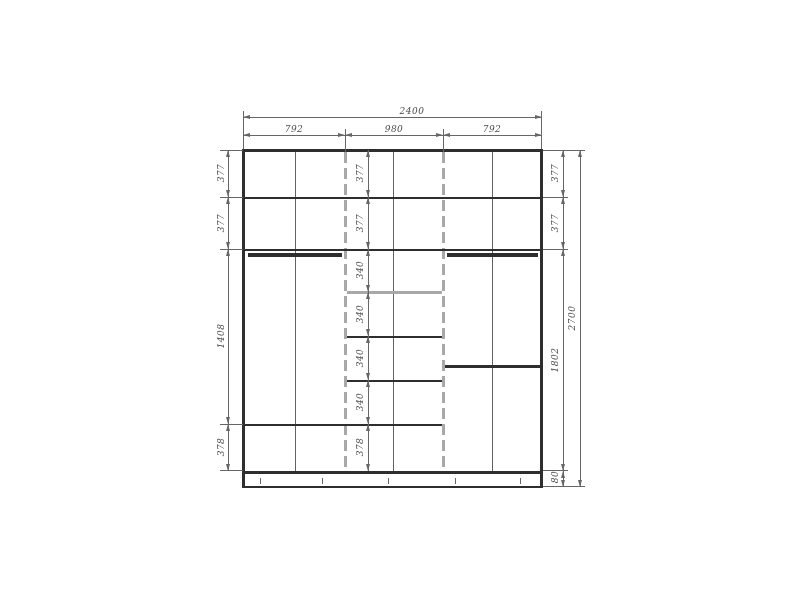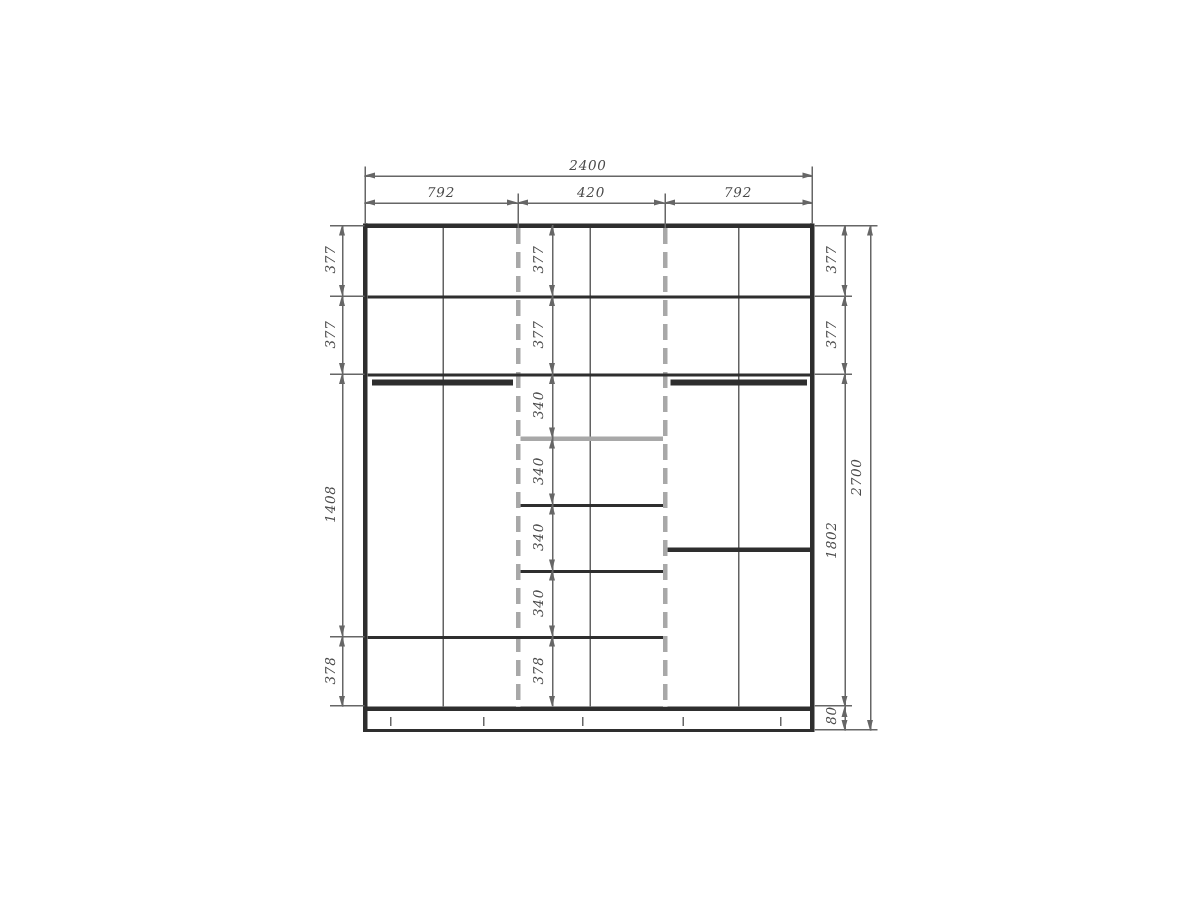--- a/index.html
+++ b/index.html
@@ -74,23 +74,23 @@
   <div class="dim" style="left:220px;top:249px;width:23px;height:1px"></div>
   <div class="dim" style="left:220px;top:424px;width:23px;height:1px"></div>
   <div class="dim" style="left:220px;top:470px;width:23px;height:1px"></div>
 
   <div class="dim" style="left:543px;top:150px;width:42px;height:1px"></div>
   <div class="dim" style="left:543px;top:197px;width:25px;height:1px"></div>
   <div class="dim" style="left:543px;top:249px;width:25px;height:1px"></div>
   <div class="dim" style="left:543px;top:470px;width:25px;height:1px"></div>
   <div class="dim" style="left:543px;top:486px;width:42px;height:1px"></div>
 
-  <div class="lbl" style="left:392px;top:111px">2400</div>
+  <div class="lbl" style="left:412px;top:111px">2400</div>
   <div class="lbl" style="left:294px;top:129px">792</div>
-  <div class="lbl" style="left:394px;top:129px">420</div>
+  <div class="lbl" style="left:394px;top:129px">980</div>
   <div class="lbl" style="left:492px;top:129px">792</div>
 
   <div class="lbl vlbl" style="left:221px;top:173px">377</div>
   <div class="lbl vlbl" style="left:221px;top:223px">377</div>
   <div class="lbl vlbl" style="left:221px;top:336px">1408</div>
   <div class="lbl vlbl" style="left:221px;top:447px">378</div>
 
   <div class="lbl vlbl" style="left:360px;top:173px">377</div>
   <div class="lbl vlbl" style="left:360px;top:223px">377</div>
   <div class="lbl vlbl" style="left:360px;top:270px">340</div>

